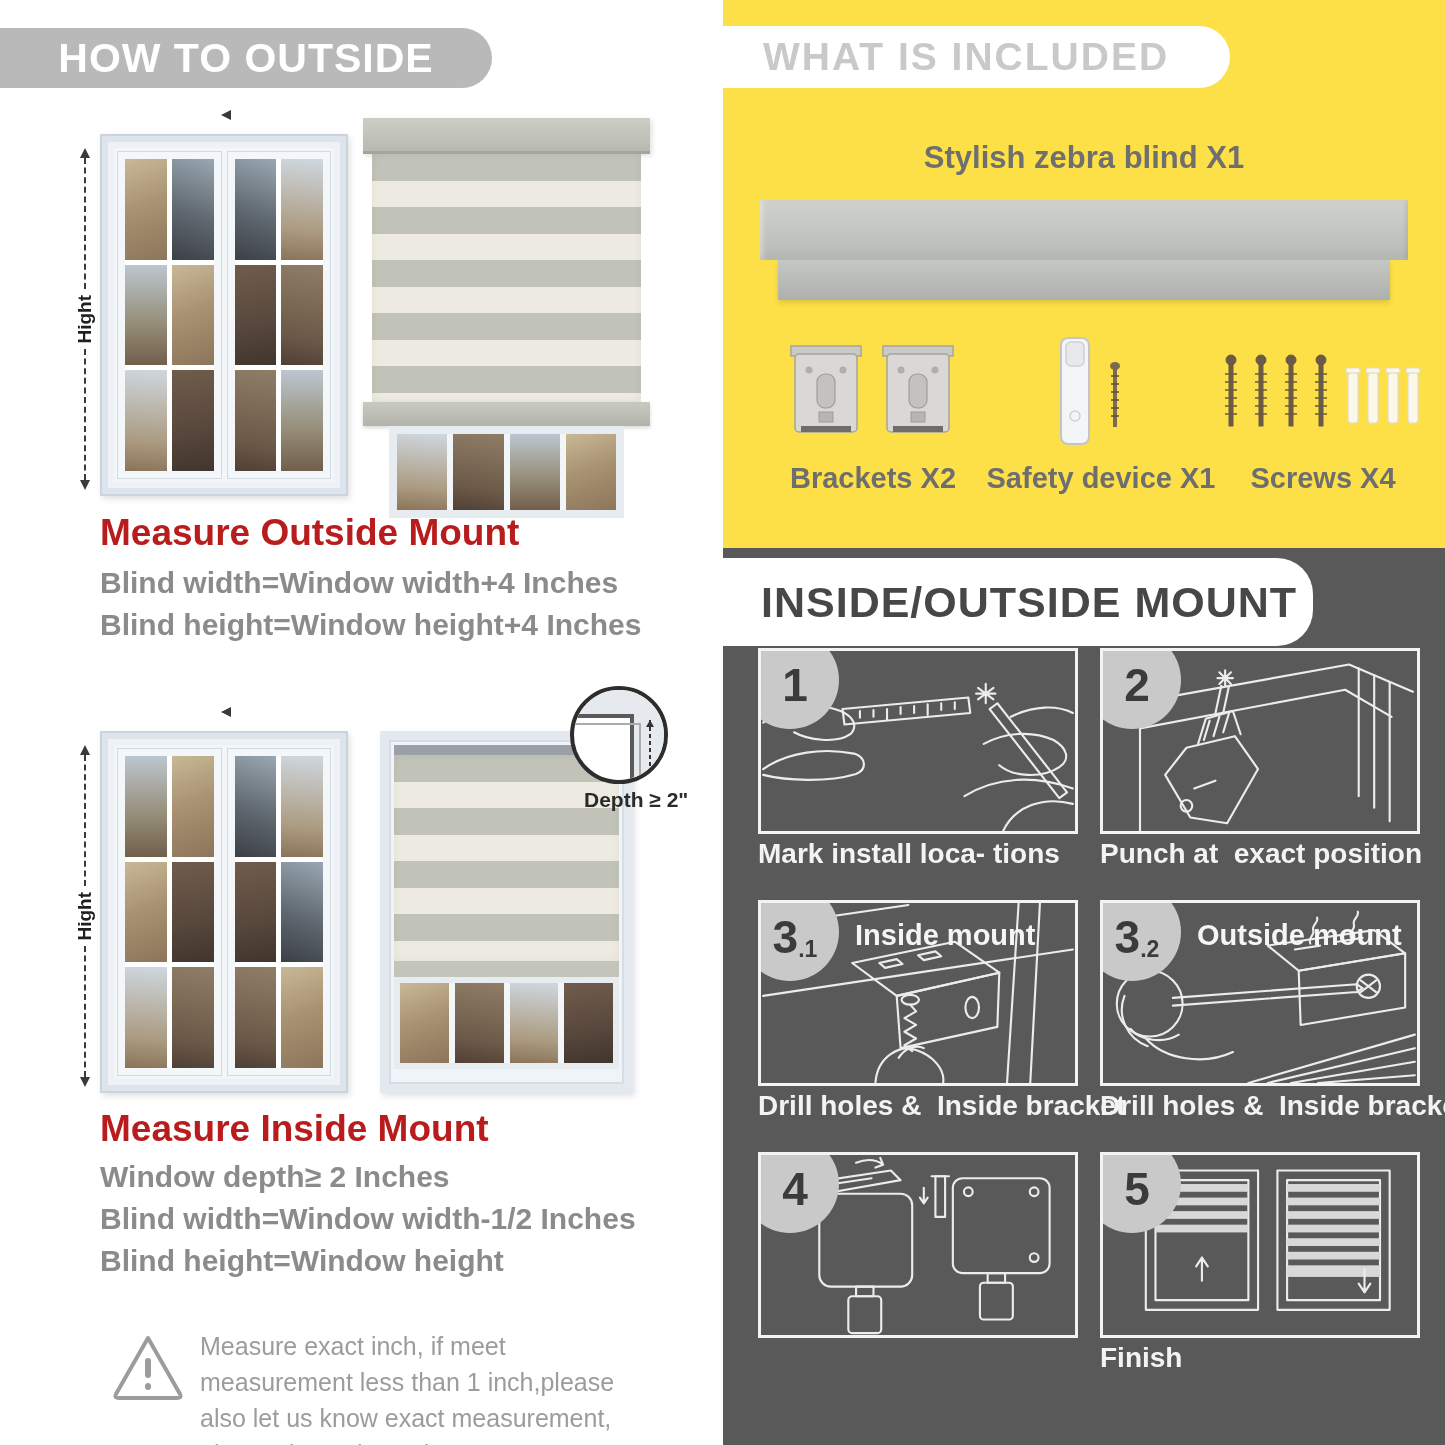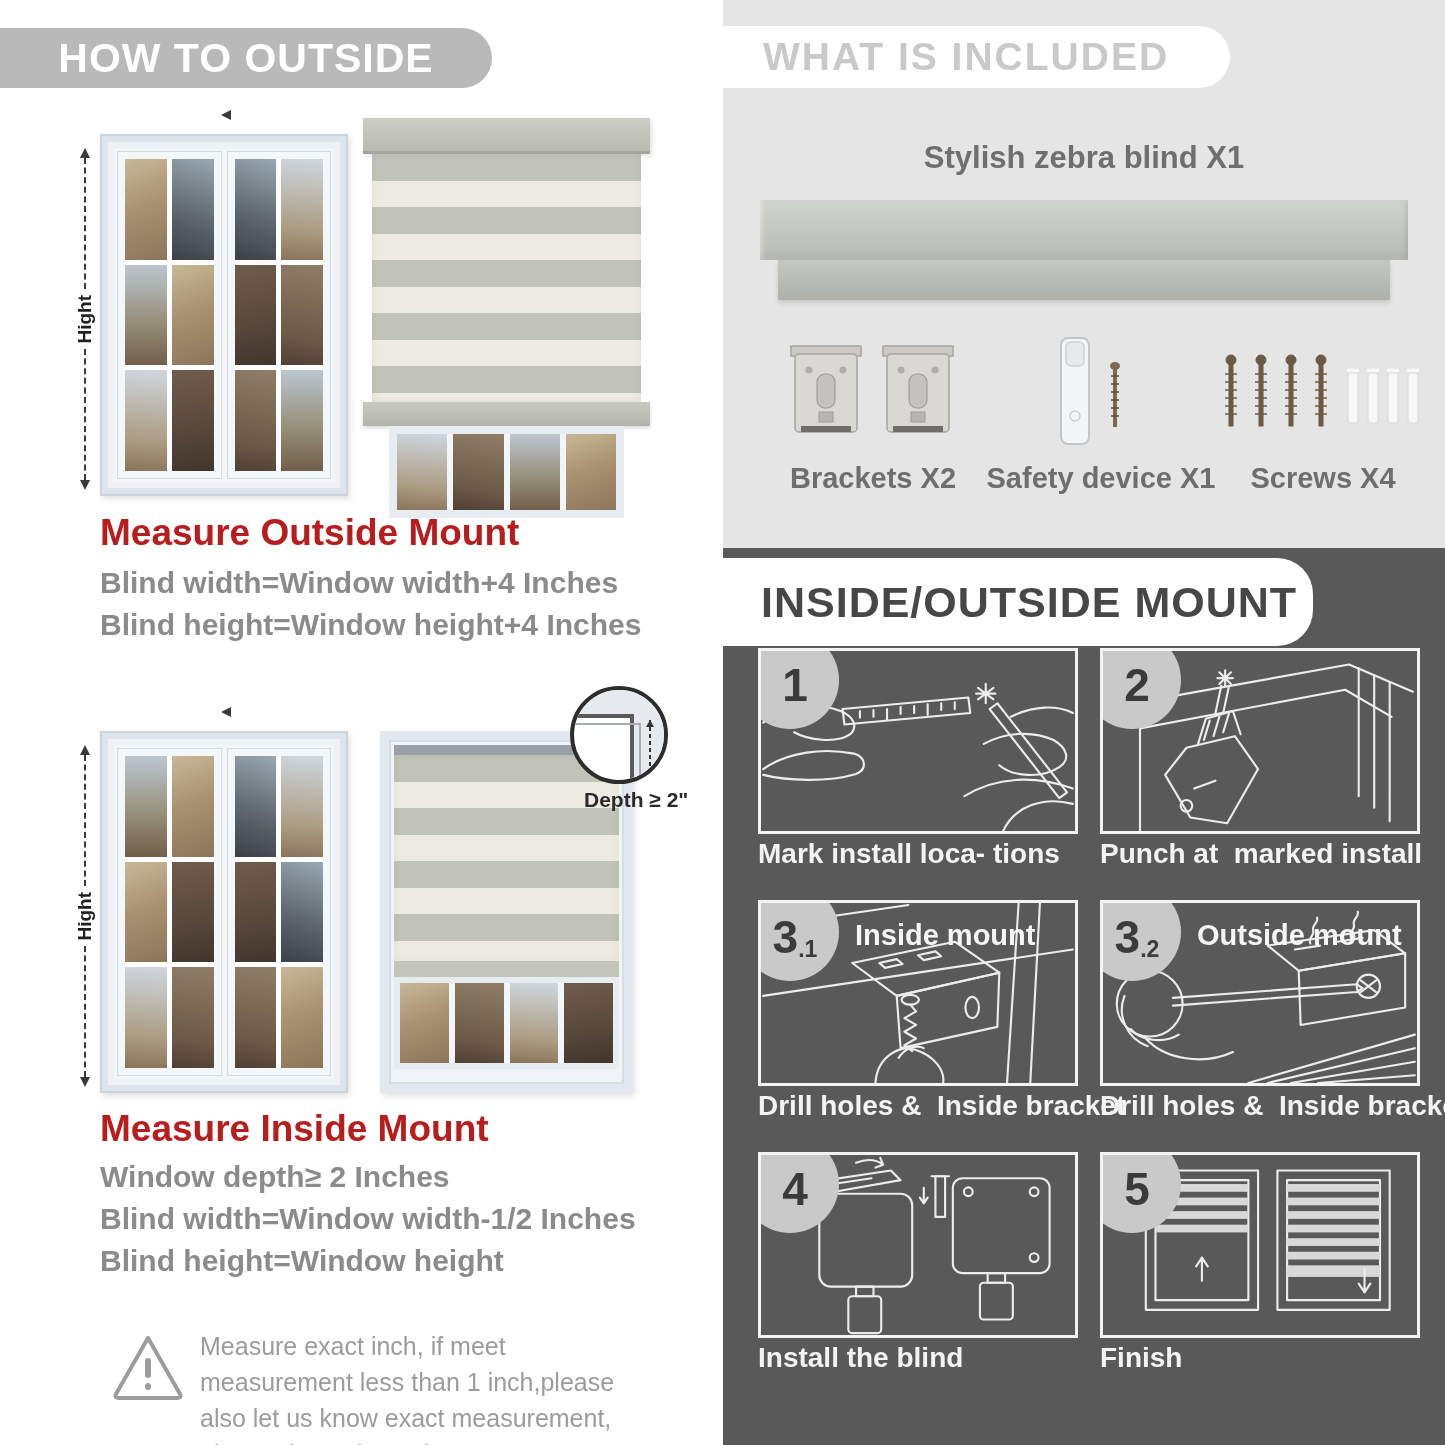--- a/index.html
+++ b/index.html
@@ -58,21 +58,21 @@
 
   .detail-circle { width:98px; height:98px; border:4px solid #2d2d2d; border-radius:50%; background:#ffffff; overflow:hidden; }
   .depth-label { font-size:21px; font-weight:700; color:#2b2b2b; }
 
   .h-title { font-size:37px; font-weight:700; color:#b91c1c; }
   .h-line  { font-size:30px; font-weight:700; color:#8b8b8b; }
 
   .note-text { width:460px; font-size:25px; font-weight:500; color:#9c9c9c; line-height:36px; }
 
   
-  .right-top { left:723px; top:0; width:722px; height:548px; background:#e5e5e5; }
+  .right-top { left:723px; top:0; width:722px; height:548px; background:#fde047; }
   .included-header {
     position:absolute; left:0; top:26px; width:507px; height:62px;
     background:#ffffff; border-radius:0 31px 31px 0;
     color:#c9c9c9; font-size:39px; font-weight:700; letter-spacing:2px;
     display:flex; align-items:center; padding-left:40px;
   }
   .product-title { position:absolute; left:0; top:140px; width:100%; text-align:center;
     color:#6f6f6f; font-size:31px; font-weight:700; }
   .rail-top { position:absolute; left:37px; top:200px; width:648px; height:60px;
     background:linear-gradient(180deg,#cfd2cd 0%,#bcbfba 80%,#b1b4af 100%);
@@ -359,21 +359,21 @@
         <path class="sk" d="M114,64 L120,36 M122,64 L128,36"></path>
         <path class="sk" d="M116,28 h16 M124,20 v16 M118,22 l12,12 M130,22 l-12,12"></path>
         <path class="sk" d="M92,142 L114,134"></path>
         <circle class="sk" cx="84" cy="160" r="6"></circle>
       </svg>
       <div class="badge">
           <span class="n">2</span>
           <span class="s"></span>
         </div>
     </div>
-    <div class="step-caption">Punch at  marked install</div>
+    <div class="step-caption">Punch at  exact position</div>
   </div>
 
   <div class="step" style="left:35px; top:352px;">
     <div class="step-panel">
       <svg class="sketch" viewBox="0 0 320 186">
         <path class="sk" d="M0,96 L320,48 M0,24 L150,2"></path>
         <path class="sk" d="M264,0 L252,186 M286,0 L276,186"></path>
         <path class="sk" d="M92,62 L198,40 L244,72 L138,96 Z"></path>
         <path class="sk" d="M120,62 l18,-4 l6,5 l-18,4 Z M160,54 l18,-4 l6,5 l-18,4 Z"></path>
         <path class="sk" d="M138,96 L244,72 L242,128 L142,150 Z"></path>
@@ -432,21 +432,20 @@
           <circle class="sk" cx="280" cy="38" r="4.5"></circle>
           <circle class="sk" cx="280" cy="106" r="4.5"></circle>
         <rect class="sk" x="232" y="122" width="18" height="10"></rect>
         <rect class="sk" x="224" y="132" width="34" height="38" rx="4"></rect>
       </svg>
       <div class="badge">
           <span class="n">4</span>
           <span class="s"></span>
         </div>
     </div>
-    <div class="step-caption">Install the blind</div>
   </div>
 
   <div class="step" style="left:377px; top:604px;">
     <div class="step-panel">
       <svg class="sketch" viewBox="0 0 320 186">
         <rect class="sk" x="42" y="16" width="116" height="144"></rect>
         <rect class="sk" x="52" y="26" width="96" height="124"></rect>
         <rect class="skf" x="52" y="30" width="96" height="8"></rect>
           <rect class="skf" x="52" y="44" width="96" height="8"></rect>
         <rect class="skf" x="52" y="58" width="96" height="8"></rect>

